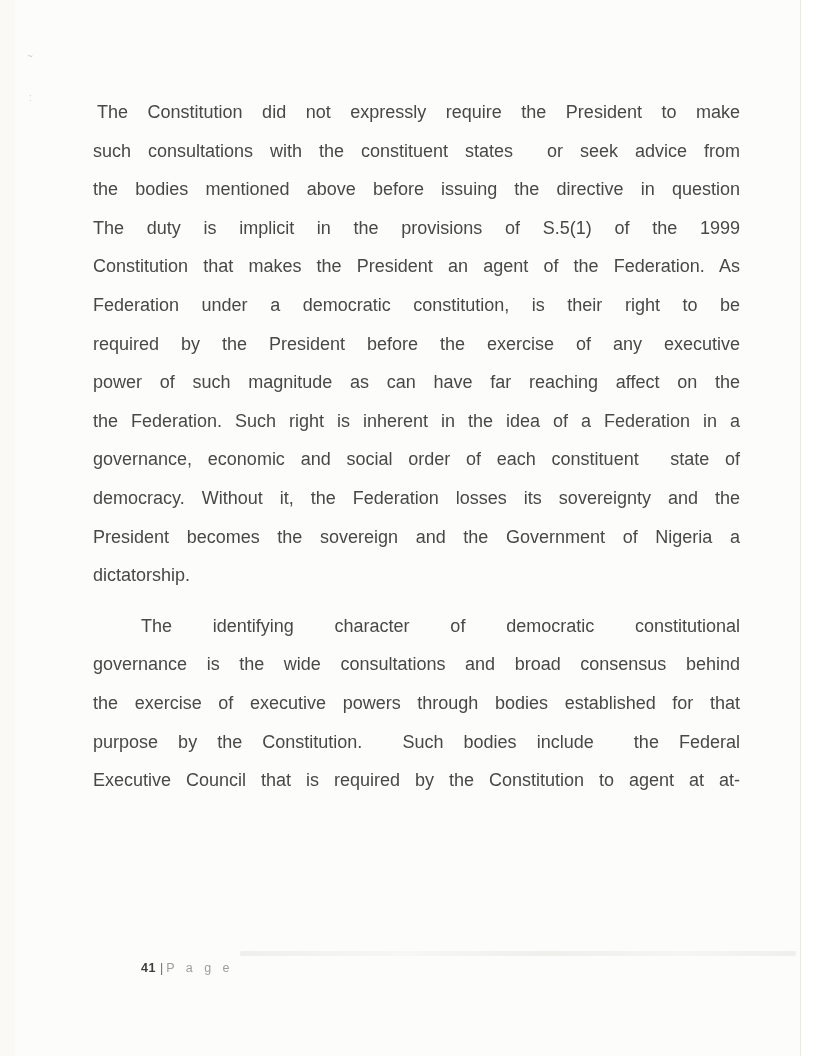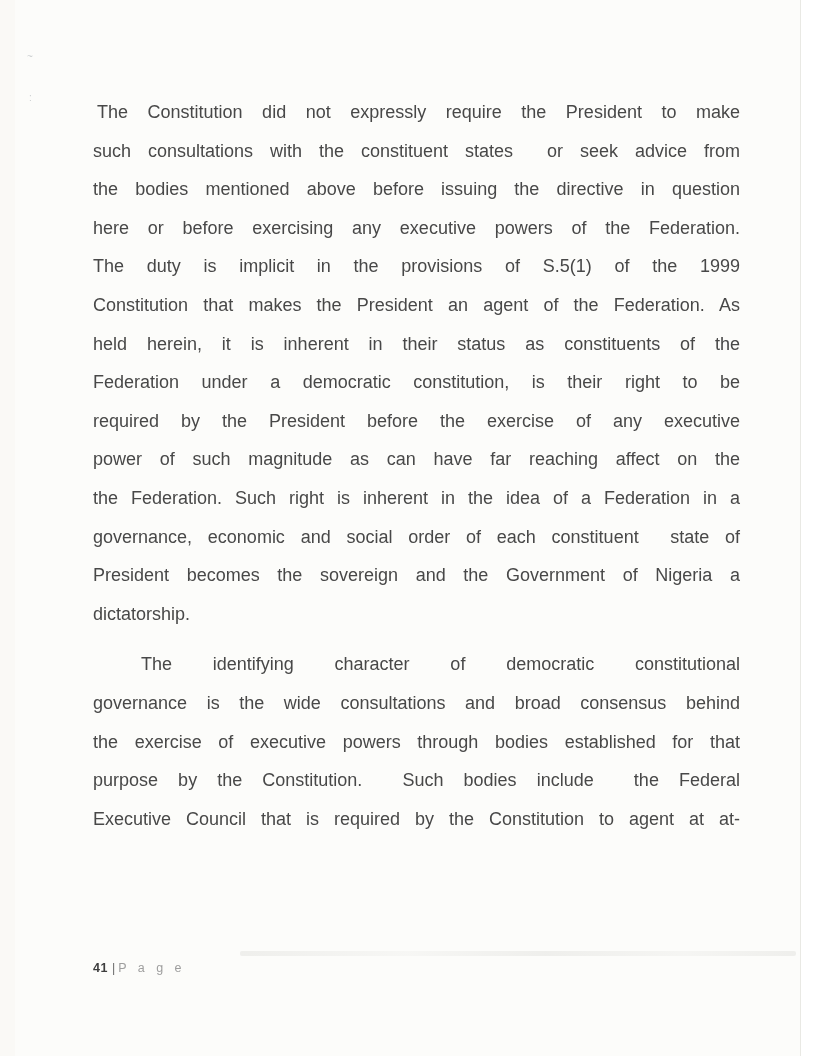--- a/index.html
+++ b/index.html
@@ -87,20 +87,21 @@
     left: 93px;
     top: 960px;
     font-size: 12.5px;
     line-height: 16px;
     color: #3d3d3d;
   }
   .page-footer .num {
     font-weight: bold;
     color: #3d3d3d;
     letter-spacing: 0.5px;
+    margin-left: 48px;
   }
   .page-footer .sep {
     color: #6b6b6b;
     padding: 0 3px 0 4px;
   }
   .page-footer .word {
     color: #9e9e9e;
     letter-spacing: 4px;
   }
 </style>
@@ -114,29 +115,28 @@
 <div class="scan-speck speck-2">:</div>
 <div class="footer-smudge"></div>
 
 <div class="doc-body">
     <div class="paragraph">
     </div>
     <div class="paragraph">
       <div class="line indent-space">The Constitution did not expressly require the President to make</div>
       <div class="line">such consultations with the constituent states &nbsp;or seek advice from</div>
       <div class="line">the bodies mentioned above before issuing the directive in question</div>
-      <div class="line">here or before exercising any executive powers of the Federation.</div>
       <div class="line">The duty is implicit in the provisions of S.5(1) of the 1999</div>
       <div class="line">Constitution that makes the President an agent of the Federation. As</div>
-      <div class="line">held herein, it is inherent in their status as constituents of the</div>
       <div class="line">Federation under a democratic constitution, is their right to be</div>
       <div class="line">required by the President before the exercise of any executive</div>
       <div class="line">power of such magnitude as can have far reaching affect on the</div>
       <div class="line">the Federation. Such right is inherent in the idea of a Federation in a</div>
       <div class="line">governance, economic and social order of each constituent &nbsp;state of</div>
+      <div class="line">democracy. Without it, the Federation losses its sovereignty and the</div>
       <div class="line">President becomes the sovereign and the Government of Nigeria a</div>
       <div class="line para-end">dictatorship.</div>
     </div>
     <div class="paragraph">
       <div class="line indent-tab">The identifying character of democratic constitutional</div>
       <div class="line">governance is the wide consultations and broad consensus behind</div>
       <div class="line">the exercise of executive powers through bodies established for that</div>
       <div class="line">purpose by the Constitution. &nbsp;Such bodies include &nbsp;the Federal</div>
       <div class="line">Executive Council that is required by the Constitution to agent at at-</div>
     </div>

